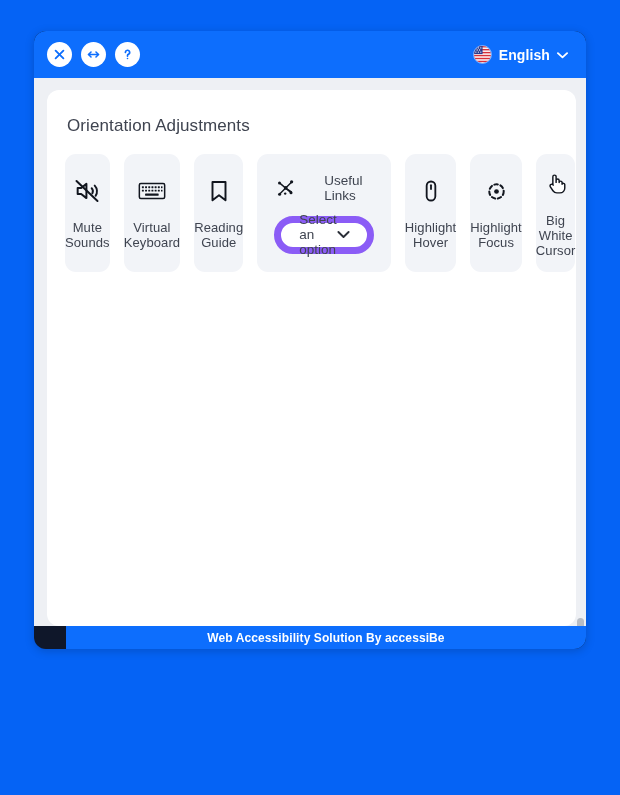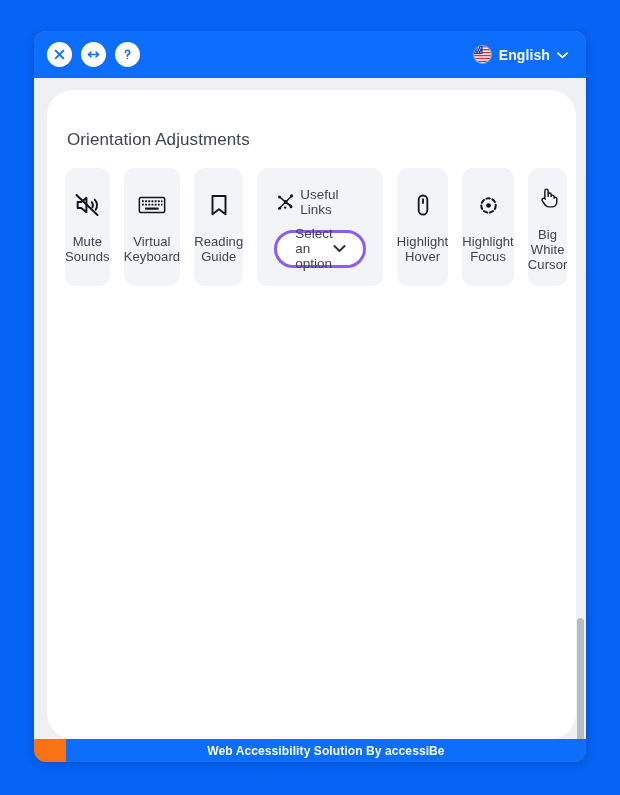--- a/index.html
+++ b/index.html
@@ -13,23 +13,23 @@
     font-family: "Liberation Sans", sans-serif;
     overflow: hidden;
   }
 
   
   .widget {
     position: absolute;
     left: 34px;
     top: 31px;
     width: 552px;
-    height: 731px;
+    height: 618px;
     border-radius: 12px;
-    background: #f97316;
+    background: #0f172a;
     display: flex;
     flex-direction: column;
     overflow: hidden;
     box-shadow: 0 2px 10px rgba(0,0,0,0.18);
   }
 
   
   .header {
     height: 47px;
     flex: 0 0 47px;
@@ -90,24 +90,24 @@
   .body {
     flex: 1 1 auto;
     position: relative;
     background: #eef0f4;
     padding: 12px 10px 0 13px;
     box-sizing: border-box;
     overflow: hidden;
   }
   .sheet {
     background: #ffffff;
-    border-radius: 26px;
+    border-radius: 12px;
     height: 100%;
     box-sizing: border-box;
-    padding: 36px 18px 14px 18px;
+    padding: 22px 18px 14px 18px;
     overflow: hidden;
   }
   .section-title {
     font-size: 17px;
     color: #3f4450;
     margin: 4px 0 18px 2px;
     letter-spacing: .1px;
   }
 
   .grid {
@@ -156,32 +156,32 @@
     flex-direction: column;
     align-items: center;
     justify-content: center;
     gap: 13px;
     box-sizing: border-box;
     padding: 0 17px;
   }
   .links-head {
     display: flex;
     align-items: center;
-    gap: 2px;
+    gap: 26px;
   }
   .links-head-label {
     font-size: 13.5px;
     color: #3f4450;
   }
   .select {
     width: 100%;
     height: 38px;
     border-radius: 20px;
     background: #ffffff;
-    border: 3px solid #8b5cf6;
+    border: 7px solid #8b5cf6;
     box-sizing: border-box;
     display: flex;
     align-items: center;
     justify-content: space-between;
     padding: 0 17px 0 18px;
     cursor: pointer;
   }
   .select-value {
     font-size: 13.5px;
     color: #3f4450;

